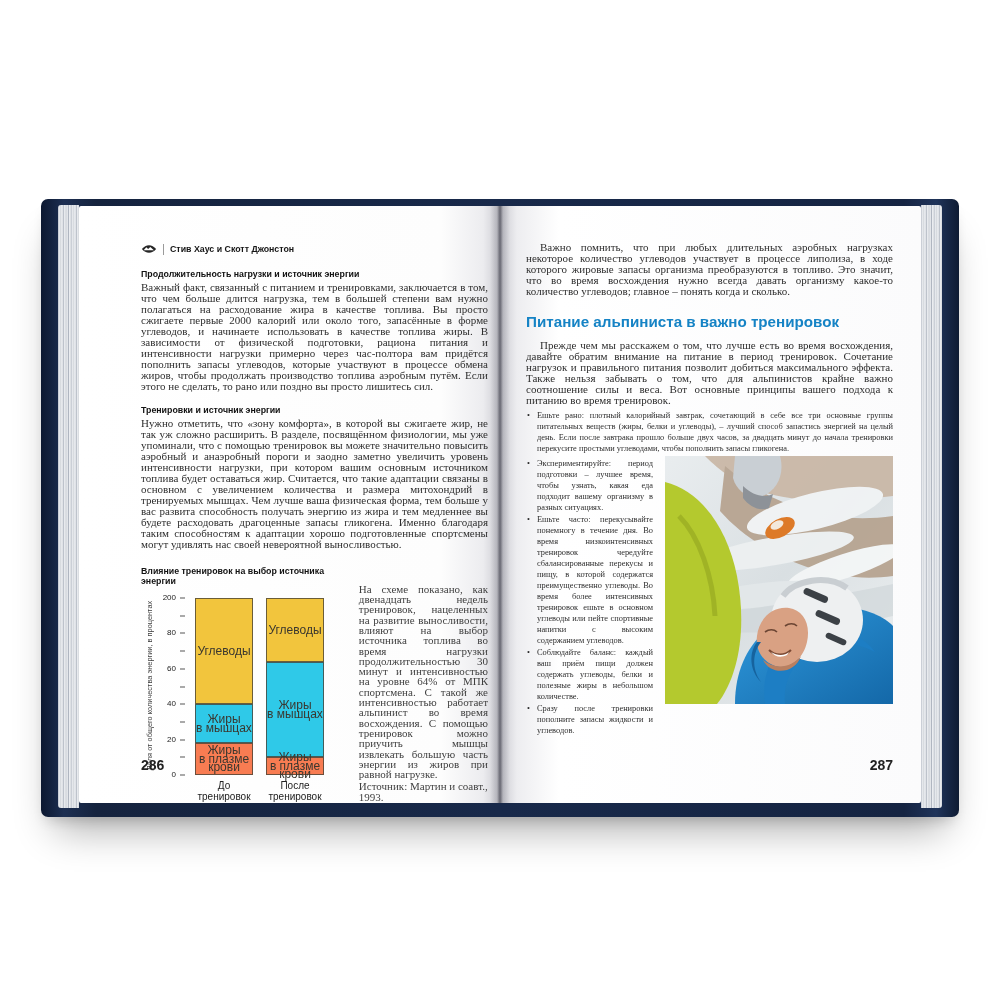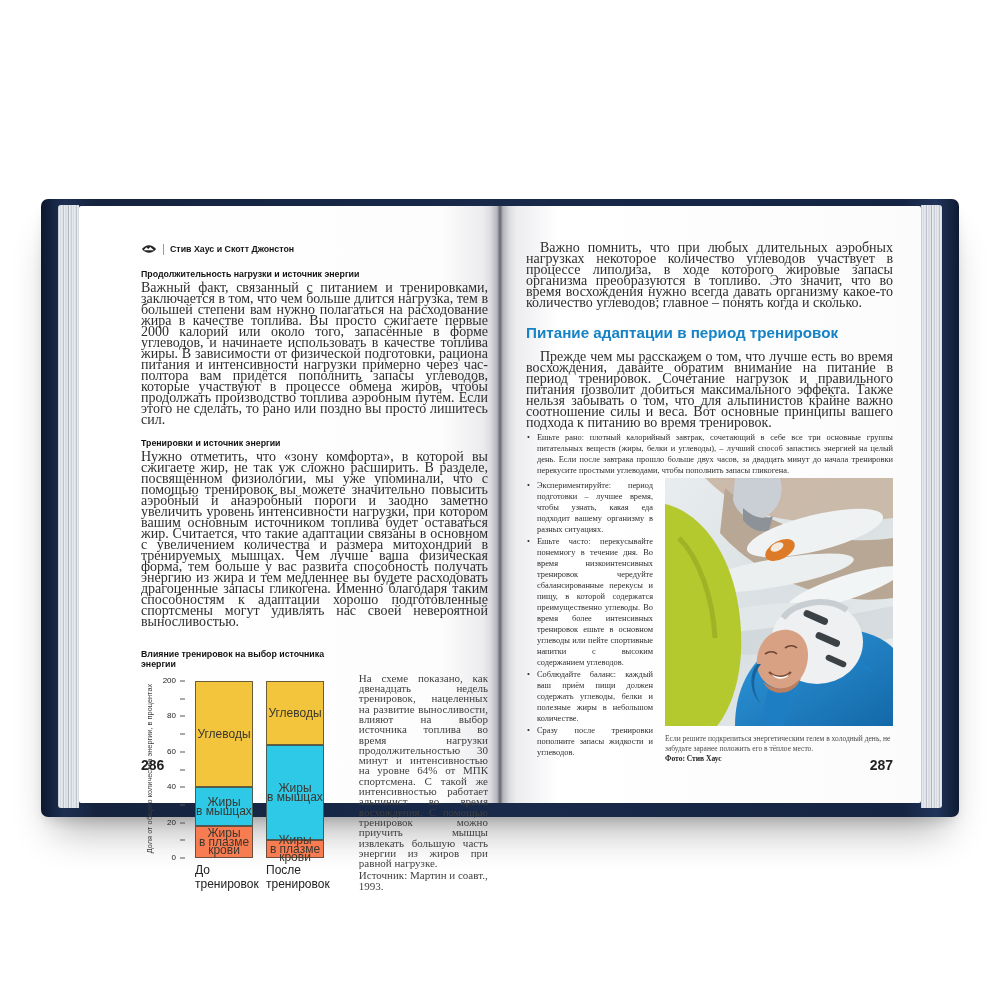--- a/index.html
+++ b/index.html
@@ -26,40 +26,40 @@
     background:linear-gradient(90deg,rgba(0,0,0,0) 0%,rgba(45,45,58,.16) 35%,rgba(25,25,38,.48) 50%,rgba(45,45,58,.16) 65%,rgba(0,0,0,0) 100%);}
 
   .page-header{display:flex;align-items:center;gap:6px;height:14px;margin-bottom:12px;
     font-family:"Liberation Sans",sans-serif;font-weight:bold;font-size:8.8px;color:#151515;}
   .page-header.right{justify-content:flex-end;}
   .hdr-bar{width:1px;height:11px;background:#9a9a9a;}
   .logo{width:16px;height:10px;display:block;}
 
   .sec-h{font-family:"Liberation Sans",sans-serif;font-weight:bold;font-size:8.8px;
          color:#121212;margin:13px 0 3px 0;}
-  .body-p{font-size:14px;line-height:11px;text-align:justify;margin:0 0 4px 0;}
+  .body-p{font-size:11px;line-height:11px;text-align:justify;margin:0 0 4px 0;}
   .indent{text-indent:14px;}
 
   
-  .chart-row{display:flex;align-items:flex-end;gap:28px;margin-top:22px;}
+  .chart-row{display:flex;align-items:flex-end;gap:28px;margin-top:16px;}
   .chart{position:relative;font-family:"Liberation Sans",sans-serif;}
   .chart-title{font-weight:bold;font-size:8.8px;color:#121212;margin:0 0 12px 0;}
   .plot{position:relative;height:177px;margin-left:46px;width:137px;}
   .tick{position:absolute;left:-7px;width:5px;height:1px;background:#555;transform:translateY(50%);}
   .ticklab{position:absolute;left:-31px;width:20px;text-align:right;font-size:8px;color:#222;
            transform:translateY(50%);line-height:8px;}
   .y-title{position:absolute;left:-126px;top:83px;width:176px;text-align:center;
            transform:rotate(-90deg);font-size:7.4px;color:#3c3c3c;white-space:nowrap;}
   .bars{position:absolute;left:8px;top:0;bottom:0;display:flex;gap:13px;align-items:flex-end;}
   .bar{width:58px;height:100%;display:flex;flex-direction:column-reverse;}
   .seg{box-sizing:border-box;border:1px solid rgba(72,66,54,.8);display:flex;align-items:center;
        justify-content:center;text-align:center;font-size:12px;line-height:8.6px;color:#3a372f;
        white-space:pre-line;overflow:visible;}
   .xlabs{display:flex;gap:13px;margin:5px 0 0 54px;}
-  .xlabs span{width:58px;text-align:left;font-size:12px;color:#222;}
+  .xlabs span{width:58px;text-align:center;font-size:10px;color:#222;}
   .chart-caption{width:150px;font-size:11px;line-height:10.3px;color:#3f3f3f;text-align:justify;}
   .chart-caption .src{margin-top:2px;text-align:left;}
 
   
   .h-blue{font-family:"Liberation Sans",sans-serif;font-weight:bold;font-size:15.2px;
           color:#1583c5;margin:16px 0 10px 0;}
   ul.bul{list-style:none;margin:2px 0 0 0;padding:0;}
   ul.bul li{position:relative;padding-left:11px;font-size:8.4px;line-height:11px;
             text-align:justify;margin-bottom:1px;}
   ul.bul li::before{content:"\2022";position:absolute;left:1px;top:0;}
@@ -150,21 +150,21 @@
         </div>
       </div>
 
       <div class="pagenum pn-left">286</div>
     </div>
 
     <div class="page page-right">
 
       <p class="body-p indent">Важно помнить, что при любых длительных аэробных нагрузках некоторое количество углеводов участвует в процессе липолиза, в ходе которого жировые запасы организма преобразуются в топливо. Это значит, что во время восхождения нужно всегда давать организму какое-то количество углеводов; главное – понять когда и сколько.</p>
 
-      <h2 class="h-blue">Питание адаптации в период тренировок</h2>
+      <h2 class="h-blue">Питание альпиниста в важно тренировок</h2>
 
       <p class="body-p indent">Прежде чем мы расскажем о том, что лучше есть во время восхождения, давайте обратим внимание на питание в период тренировок. Сочетание нагрузок и правильного питания позволит добиться максимального эффекта. Также нельзя забывать о том, что для альпинистов крайне важно соотношение силы и веса. Вот основные принципы вашего подхода к питанию во время тренировок.</p>
 
       <ul class="bul">
         <li>Ешьте рано: плотный калорийный завтрак, сочетающий в себе все три основные группы питательных веществ (жиры, белки и углеводы), – лучший способ запастись энергией на целый день. Если после завтрака прошло больше двух часов, за двадцать минут до начала тренировки перекусите простыми углеводами, чтобы пополнить запасы гликогена.</li>
       </ul>
 
       <div class="cols">
         <ul class="bul col-bullets">
           <li>Экспериментируйте: период подготовки – лучшее время, чтобы узнать, какая еда подходит вашему организму в разных ситуациях.</li>
@@ -216,24 +216,20 @@
             <g>
               <path d="M92,180 C94,162 108,150 124,152 C138,154 146,168 142,186 C138,204 124,214 110,210 C98,206 90,194 92,180 Z" fill="#d9a183"></path>
               <path d="M98,204 C110,214 126,212 136,200 C130,218 106,220 98,204 Z" fill="#b97f60"></path>
               <path d="M104,194 C110,200 120,200 126,194" stroke="#7c4a34" stroke-width="2" fill="none"></path>
               <path d="M106,196 C112,200 120,200 124,196 L122,199 C116,202 110,201 106,196 Z" fill="#ffffff"></path>
               <path d="M100,176 C104,173 109,173 112,176" stroke="#6b4533" stroke-width="1.6" fill="none"></path>
               <path d="M120,170 C124,167 129,167 132,170" stroke="#6b4533" stroke-width="1.6" fill="none"></path>
             </g>
             <path d="M92,186 C84,196 84,214 96,226 C86,212 88,196 96,186 Z" fill="#16639e"></path>
           </svg>
-          <figcaption>
-            <span>Если решите подкрепиться энергетическим гелем в холодный день, не забудьте заранее положить его в тёплое место.</span><br>
-            <span class="credit">Фото: Стив Хаус</span>
-          </figcaption>
         </figure>
       </div>
 
       <div class="pagenum pn-right">287</div>
     </div>
 
     <div class="gutter"></div>
   </div>
 </div>
 

